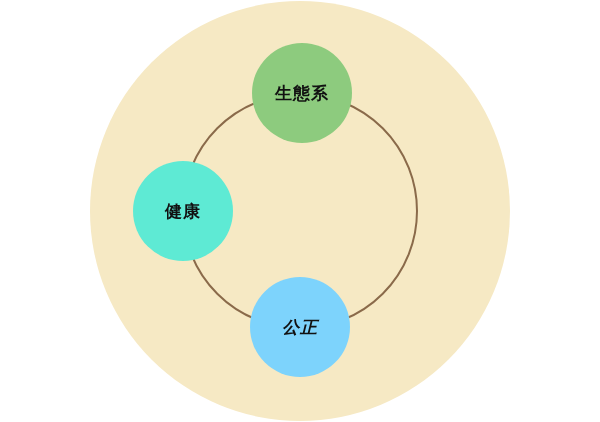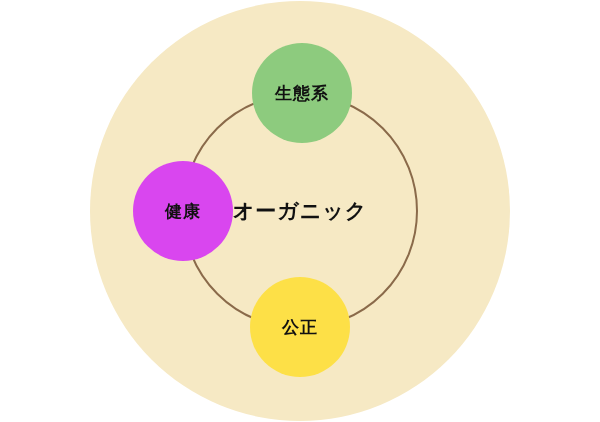--- a/index.html
+++ b/index.html
@@ -74,24 +74,23 @@
 <div class="canvas">
 
   <div class="outer-circle" style="background-color: rgb(246, 233, 196);"></div>
 
   <div class="ring" style="border-color: rgb(138, 106, 74);"></div>
 
   <div class="node node-top" style="background-color: rgb(141, 203, 126);">
     <span class="node-label" style="color: rgb(17, 17, 17);">生態系</span>
   </div>
 
-  <div class="node node-left" style="background-color: #d946ef;">
+  <div class="node node-left" style="background-color: #5eead4;">
     <span class="node-label" style="color: rgb(17, 17, 17);">健康</span>
   </div>
 
 
-  <div class="node node-bottom" style="background-color: #fde047;">
+  <div class="node node-bottom" style="background-color: #7dd3fc; font-style: italic;">
     <span class="node-label" style="color: rgb(17, 17, 17);">公正</span>
   </div>
 
-  <div class="center-title" style="color: rgb(17, 17, 17);">オーガニック</div>
 
 </div>
 
 </body></html>

